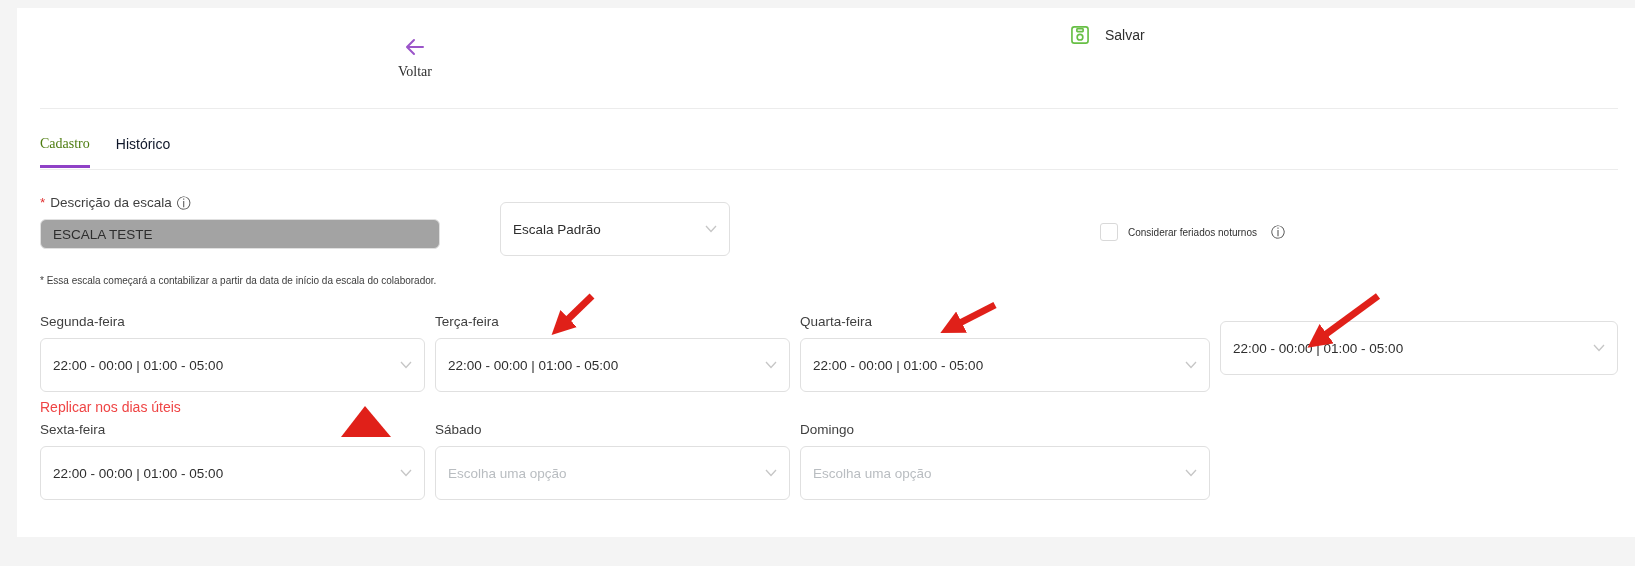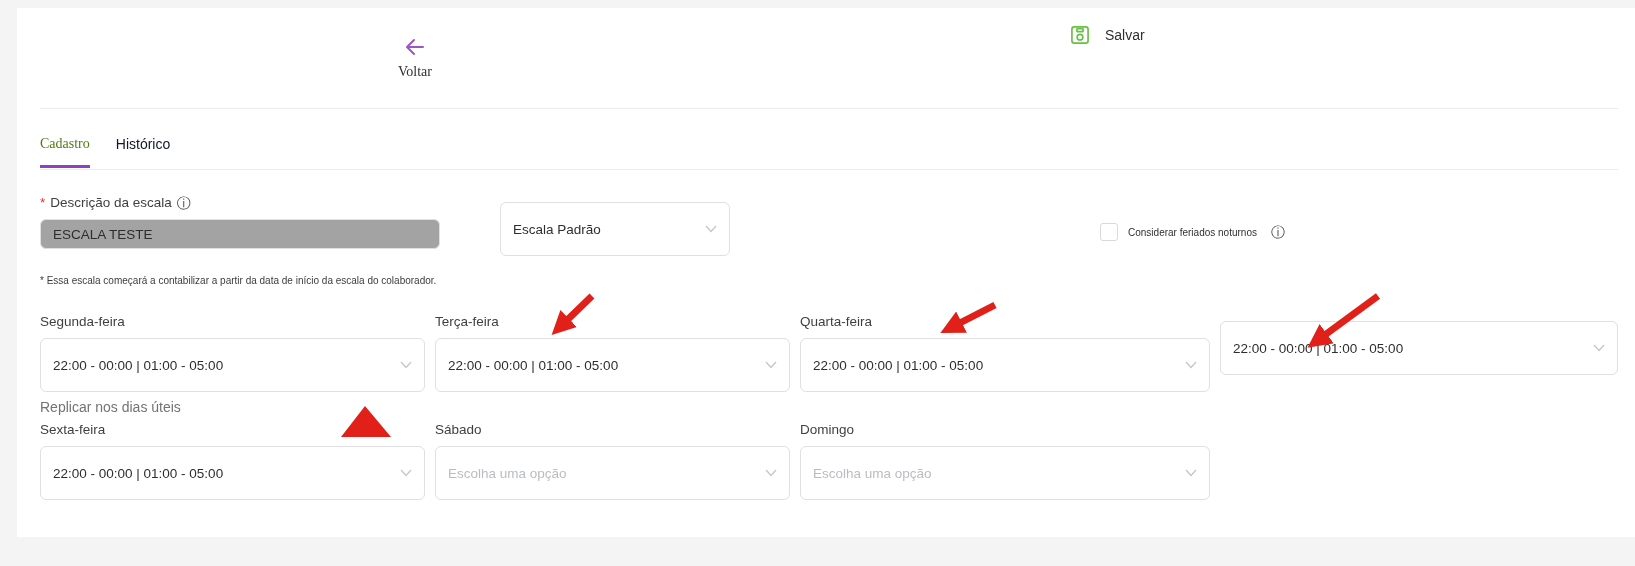--- a/index.html
+++ b/index.html
@@ -53,21 +53,21 @@
 
   .note{margin-top:16px;font-size:10px;color:#3c3c3c;line-height:17px;}
   .jrn-btn{
     margin-top:12px;display:inline-flex;align-items:center;height:31px;padding:0 16px;
     border:1px solid #d8d8d8;border-radius:6px;background:#fff;font-size:14px;color:#2f2f2f;cursor:pointer;
   }
 
   .days{margin-top:24px;display:grid;grid-template-columns:385px 355px 410px 1fr;column-gap:10px;}
   .day .field-label{display:block;}
   .replicate{grid-column:1 / -1;margin:7px 0 5px 0;font-size:14px;color:#8f41c6;line-height:17px;}
-  .replicate a{color:#737373;text-decoration:none;cursor:pointer;}
+  .replicate a{color:#ef4444;text-decoration:none;cursor:pointer;}
 
   
   .annot{position:absolute;inset:0;pointer-events:none;z-index:50;}
 </style>
 </head>
 <body>
 
 <div class="card">
 
   <div class="back-btn">

